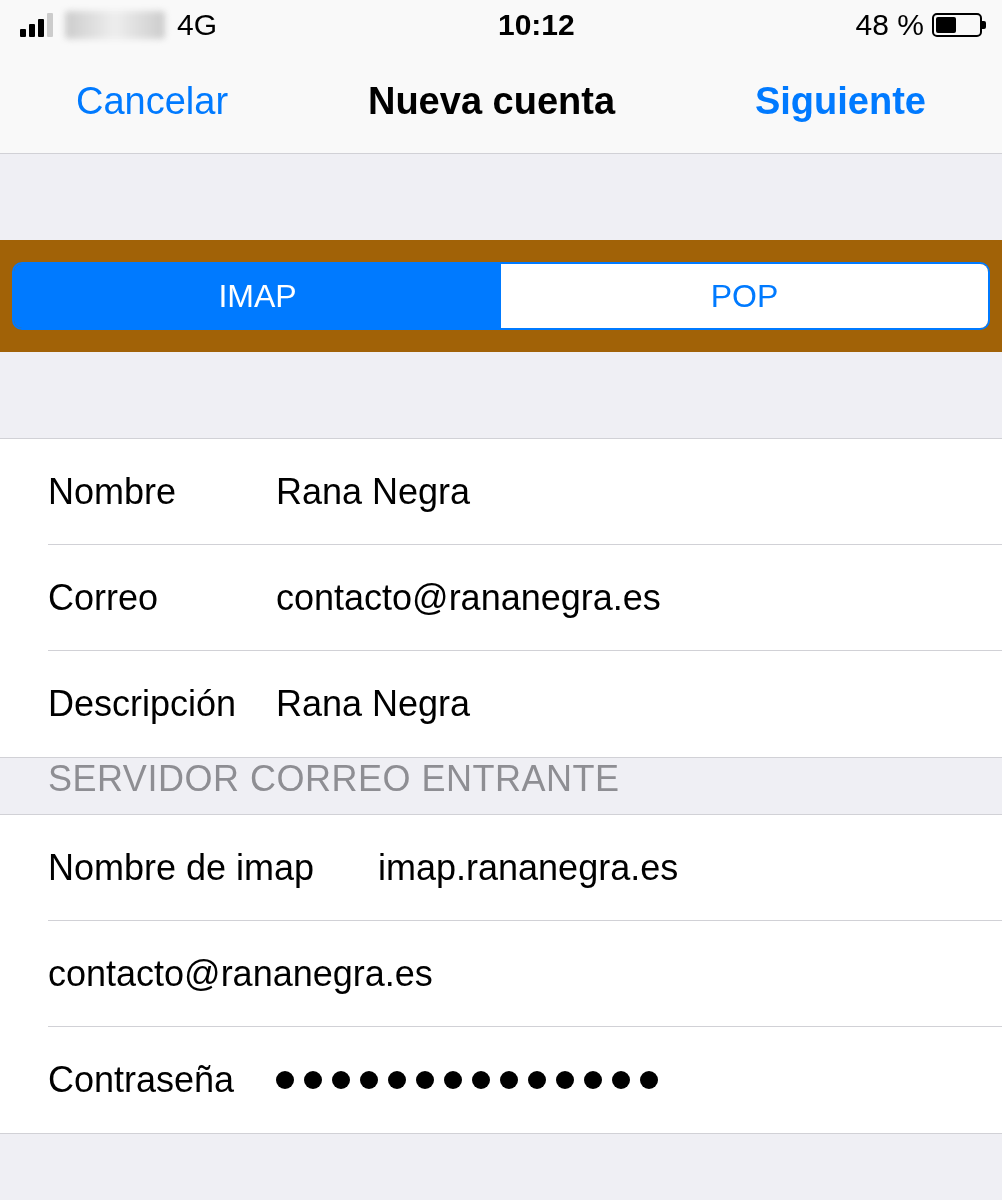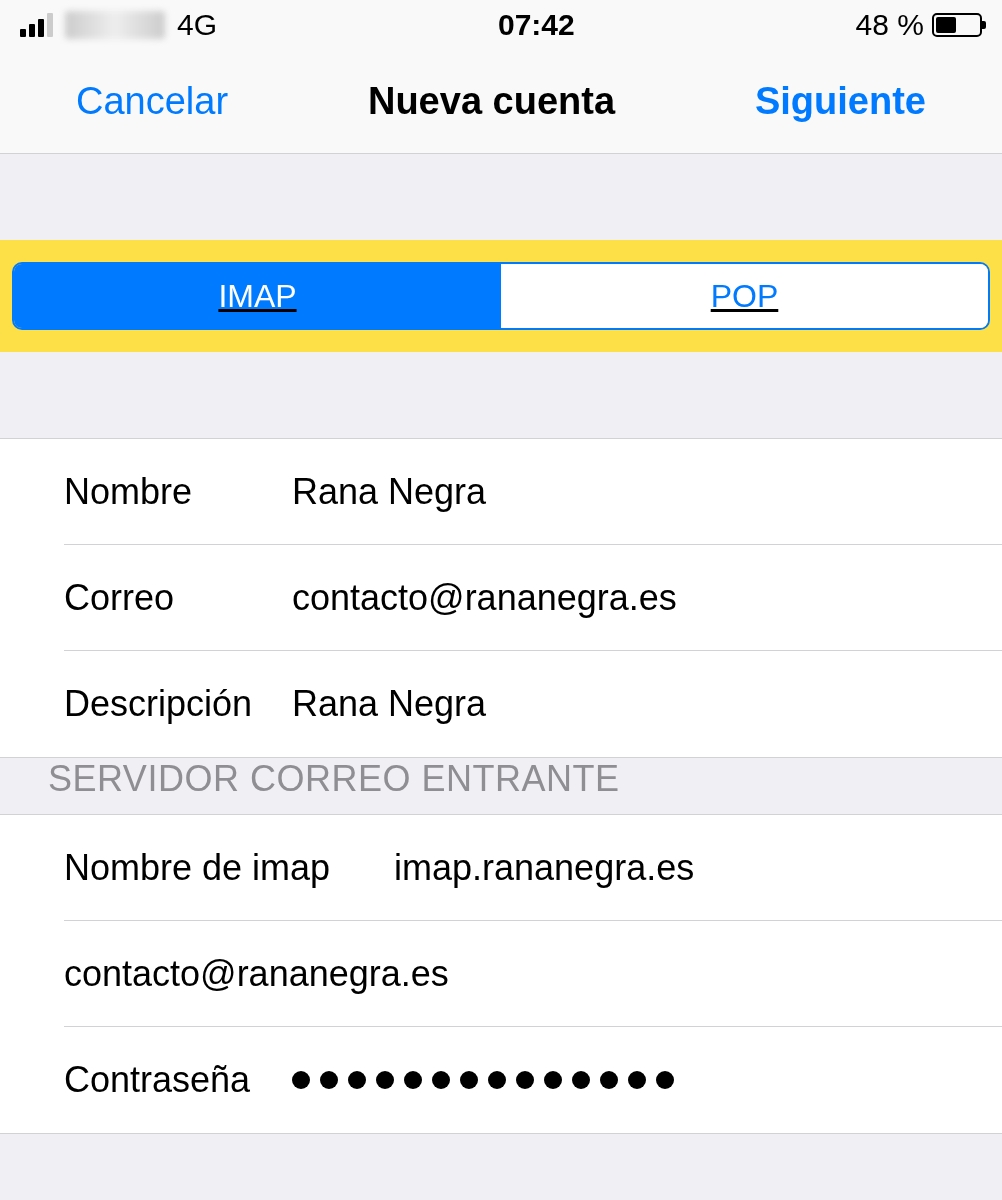--- a/index.html
+++ b/index.html
@@ -121,24 +121,23 @@
     }
     
     .nav-title {
       font-size: 38px;
       font-weight: 600;
       color: #000;
     }
     
     
     .segment-section {
-      background: #fde047;
+      background: #a16207;
       padding: 22px 12px;
       margin-top: 86px;
-      text-decoration: underline;
     }
     
     .segmented-control {
       display: flex;
       border: 2px solid #007aff;
       border-radius: 10px;
       overflow: hidden;
       height: 68px;
     }
     
@@ -158,21 +157,20 @@
     .segment.active {
       background: #007aff;
       color: #fff;
     }
     
     
     .form-section {
       background: #fff;
       border-top: 1px solid #d1d1d6;
       border-bottom: 1px solid #d1d1d6;
-      padding-left: 16px;
     }
     
     .form-section.first {
       margin-top: 86px;
     }
     
     .section-header {
       font-size: 36px;
       color: #8e8e93;
       letter-spacing: 0.5px;
@@ -241,21 +239,21 @@
   <div class="status-left">
     <div class="signal-bars">
       <span></span>
         <span></span>
         <span></span>
         <span></span>
     </div>
     <div class="carrier-blur"></div>
     <span>4G</span>
   </div>
-  <div class="status-center">07:42</div>
+  <div class="status-center">10:12</div>
   <div class="status-right">
     <span>48 %</span>
     <div class="battery-icon">
       <div class="battery-fill"></div>
     </div>
   </div>
 </div>
 
 <div class="nav-bar">
   <button class="nav-button">Cancelar</button>

